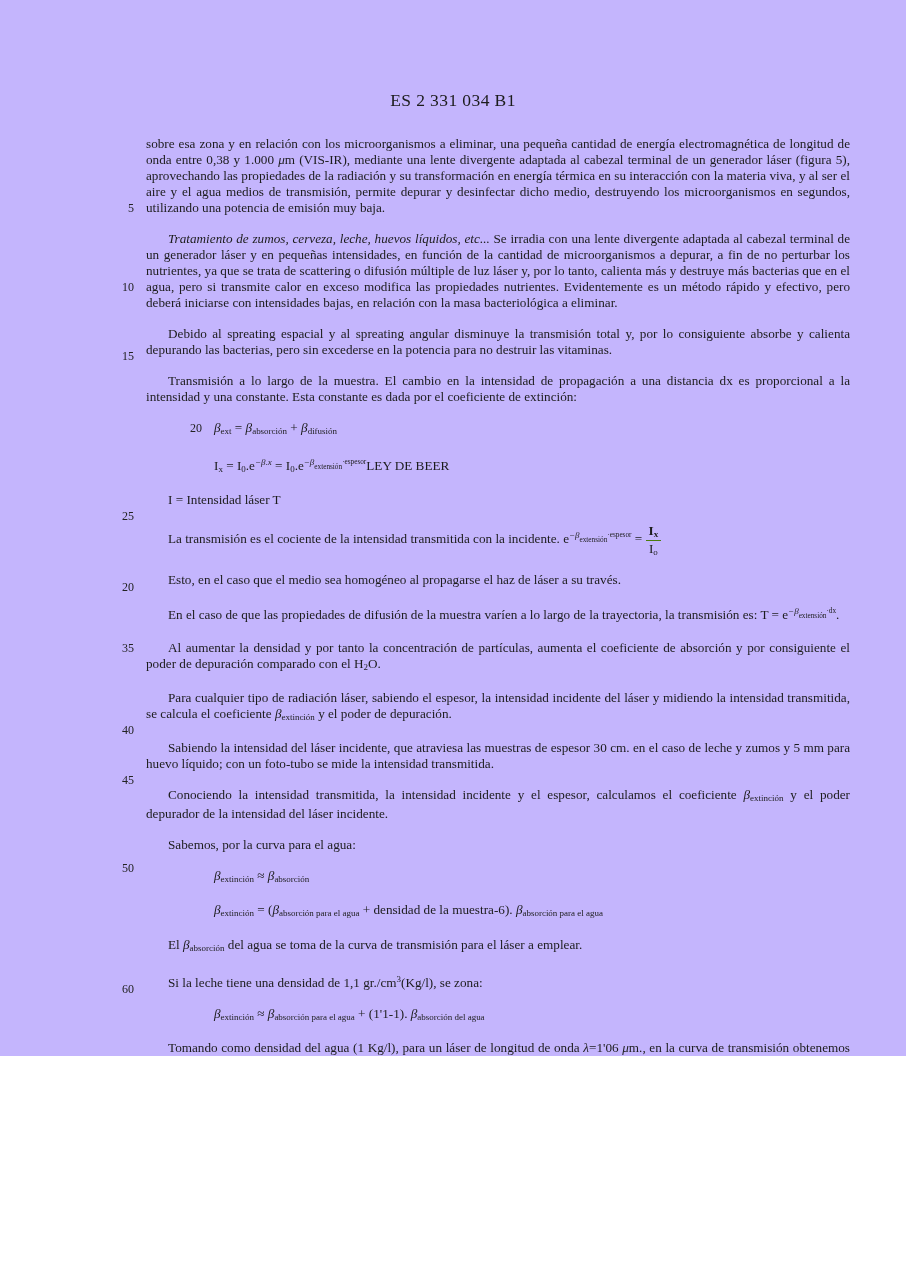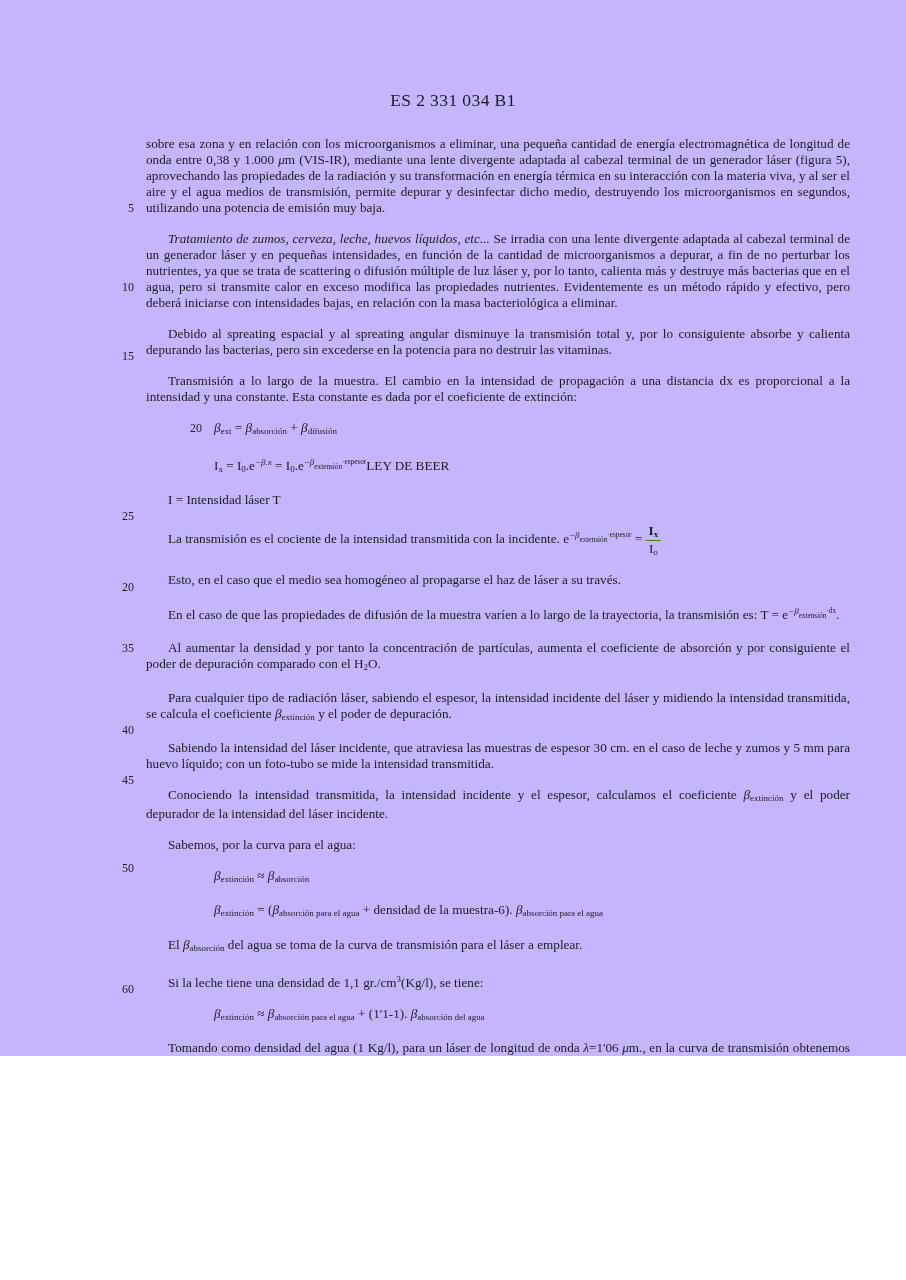--- a/index.html
+++ b/index.html
@@ -88,21 +88,21 @@
       <div class="block para indent"><span class="line-no" style="top: 6.4px;">20</span><span>Esto, en el caso que el medio sea homogéneo al propagarse el haz de láser a su través.</span></div>
       <div class="block para indent"><span>En el caso de que las propiedades de difusión de la muestra varíen a lo largo de la trayectoria, la transmisión es: T = e</span><span class="seg-sup seg-i">−β</span><span class="seg-subsup">extensión</span><span class="seg-supsup">·dx</span><span>.</span></div>
       <div class="block para indent"><span class="line-no" style="top: 0px;">35</span><span>Al aumentar la densidad y por tanto la concentración de partículas, aumenta el coeficiente de absorción y por consiguiente el poder de depuración comparado con el H</span><span class="seg-sub">2</span><span>O.</span></div>
       <div class="block para indent"><span class="line-no" style="top: 32px;">40</span><span>Para cualquier tipo de radiación láser, sabiendo el espesor, la intensidad incidente del láser y midiendo la intensidad transmitida, se calcula el coeficiente </span><span class="seg-i">β</span><span class="seg-sub">extinción</span><span> y el poder de depuración.</span></div>
       <div class="block para indent"><span class="line-no" style="top: 32px;">45</span><span>Sabiendo la intensidad del láser incidente, que atraviesa las muestras de espesor 30 cm. en el caso de leche y zumos y 5 mm para huevo líquido; con un foto-tubo se mide la intensidad transmitida.</span></div>
       <div class="block para indent"><span>Conociendo la intensidad transmitida, la intensidad incidente y el espesor, calculamos el coeficiente </span><span class="seg-i">β</span><span class="seg-sub">extinción</span><span> y el poder depurador de la intensidad del láser incidente.</span></div>
       <div class="block para indent"><span class="line-no" style="top: 22.4px;">50</span><span>Sabemos, por la curva para el agua:</span></div>
       <div class="block formula"><span class="seg-i">β</span><span class="seg-sub">extinción</span><span> ≈ </span><span class="seg-i">β</span><span class="seg-sub">absorción</span></div>
       <div class="block formula"><span class="seg-i">β</span><span class="seg-sub">extinción</span><span> = (</span><span class="seg-i">β</span><span class="seg-sub">absorción para el agua</span><span> + densidad de la muestra-6). </span><span class="seg-i">β</span><span class="seg-sub">absorción para el agua</span></div>
       <div class="block para indent"><span>El </span><span class="seg-i">β</span><span class="seg-sub">absorción</span><span> del agua se toma de la curva de transmisión para el láser a emplear.</span></div>
-      <div class="block para indent"><span class="line-no" style="top: 10px;">60</span><span>Si la leche tiene una densidad de 1,1 gr./cm</span><span class="seg-sup">3</span><span>(Kg/l), se tiene:</span></div>
+      <div class="block para indent"><span class="line-no" style="top: 10px;">60</span><span>Si la leche tiene una densidad de 1,1 gr./cm</span><span class="seg-sup">3</span><span>(Kg/l), se zona:</span></div>
       <div class="block formula"><span class="seg-i">β</span><span class="seg-sub">extinción</span><span> ≈ </span><span class="seg-i">β</span><span class="seg-sub">absorción para el agua</span><span> + (1'1-1). </span><span class="seg-i">β</span><span class="seg-sub">absorción del agua</span></div>
       <div class="block para indent"><span class="line-no" style="top: 24px;">65</span><span>Tomando como densidad del agua (1 Kg/l), para un láser de longitud de onda </span><span class="seg-i">λ</span><span>=1'06 </span><span class="seg-i">μ</span><span>m., en la curva de transmisión obtenemos un coeficiente de absorción </span><span class="seg-i">α</span><span> = 0,8 cm</span><span class="seg-sup">−1</span><span>.</span></div>
       <div class="block formula"><span class="seg-i">β</span><span class="seg-sub">extinción</span><span> = 0,8 + (1,1-1). 0,8 = 0,8 + 0,1 x 0,8 = 0,88 ≈ 0,9</span></div>
       <div class="block para indent"><span>Cálculo de la potencia necesaria por aplicación de la Ley de Beer.</span></div>
     </div>
 
   <div class="footer">5</div>
 </div>
 
 </body></html>

